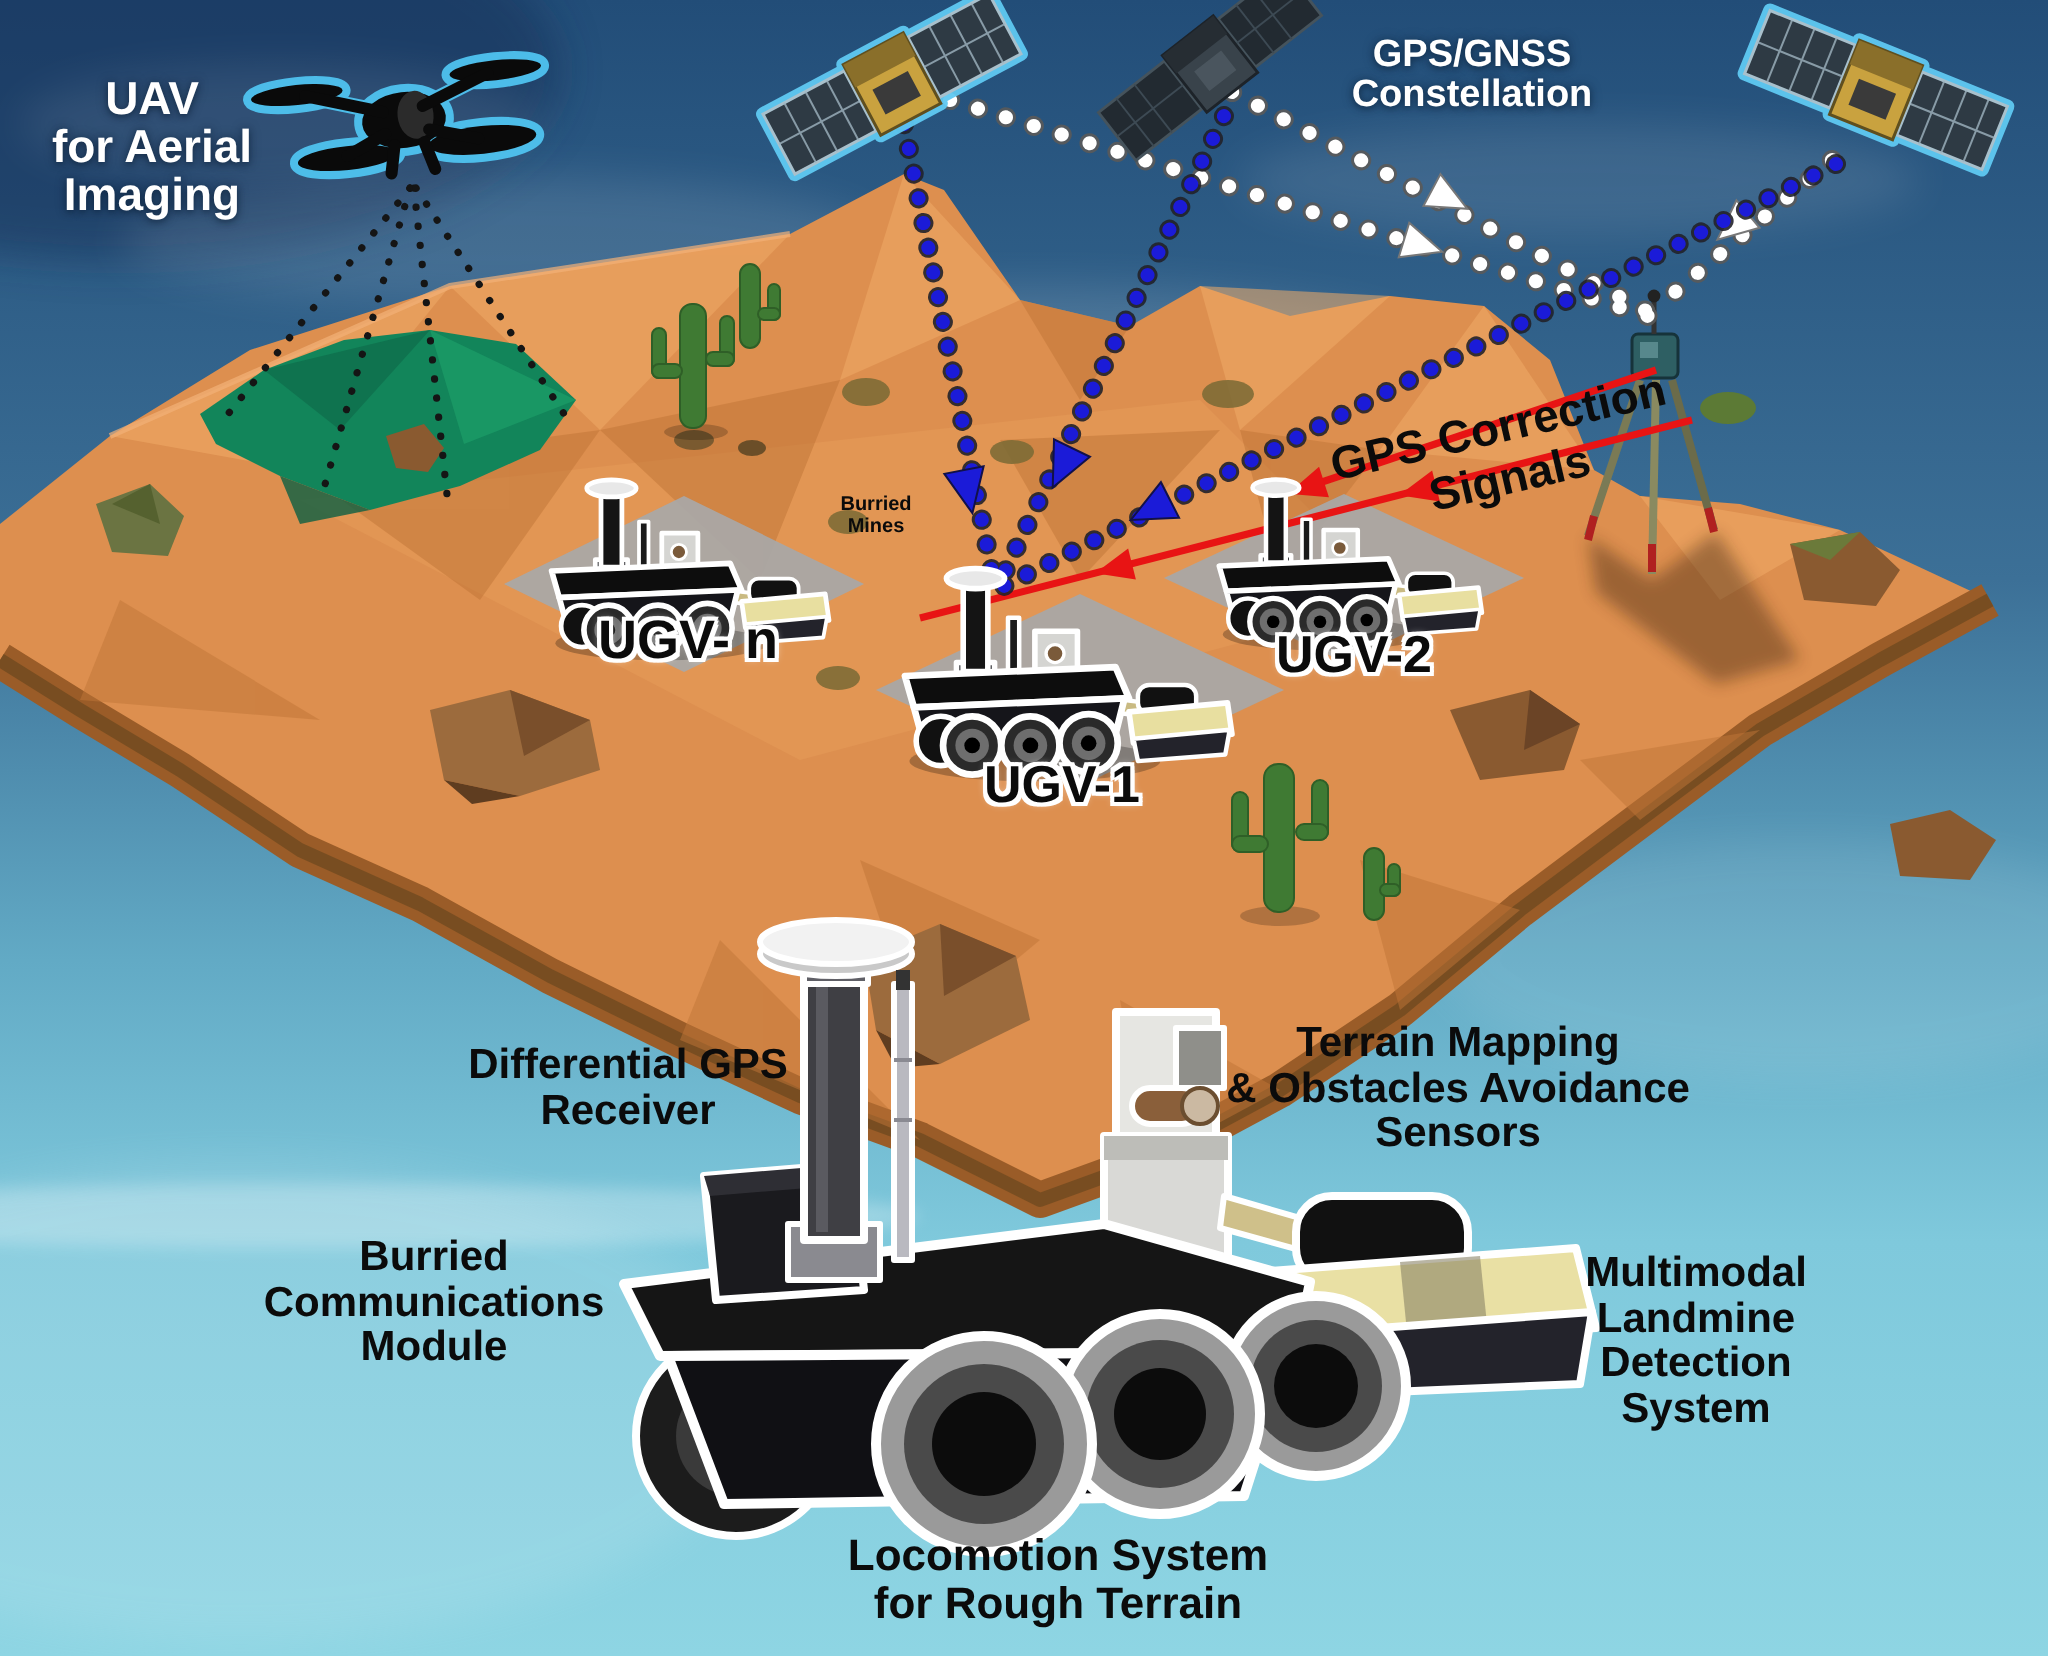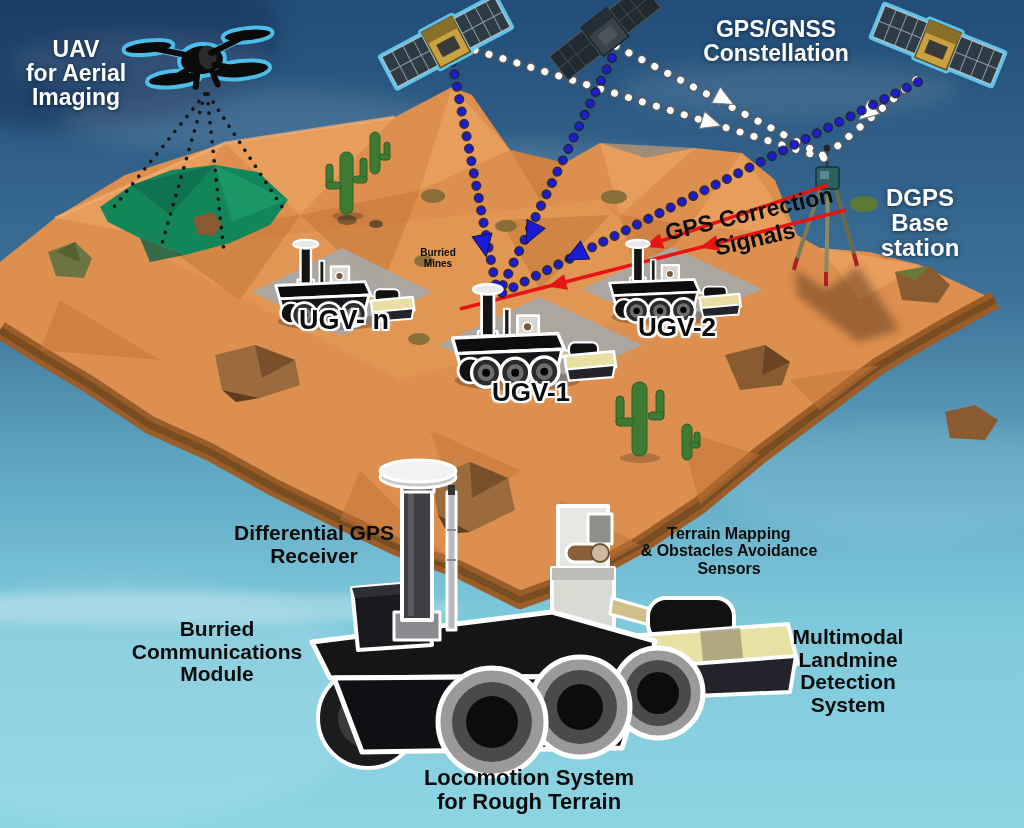--- a/index.html
+++ b/index.html
@@ -15,30 +15,30 @@
     pointer-events:none;
   }
   .lbl.white{color:#ffffff;text-shadow:0 1px 3px rgba(10,25,45,.55),0 0 6px rgba(10,25,45,.35);}
   .lbl.black{color:#0b0b0b;}
   .lbl.halo{
     text-shadow:-2px -2px 0 #fff,2px -2px 0 #fff,-2px 2px 0 #fff,2px 2px 0 #fff,
                 0 -2px 0 #fff,0 2px 0 #fff,-2px 0 0 #fff,2px 0 0 #fff,0 0 5px #fff;
   }
   .lbl.rot{transform:translateX(-50%) rotate(-13deg);}
   #lbl-uav{left:76px;top:38px;font-size:23px;}
-  #lbl-constellation{left:776px;top:18px;font-size:23px;}
+  #lbl-constellation{left:736px;top:18px;font-size:19px;}
   #lbl-dgps{left:920px;top:186px;font-size:24px;}
   #lbl-correction{left:752px;top:200px;font-size:23px;line-height:1.15;}
   #lbl-mines{left:438px;top:247px;font-size:10px;line-height:1.1;}
   #lbl-ugv-n{left:344px;top:306px;font-size:27px;}
   #lbl-ugv-1{left:531px;top:379px;font-size:26px;}
   #lbl-ugv-2{left:677px;top:314px;font-size:26px;}
   #lbl-receiver{left:314px;top:522px;font-size:21px;line-height:1.08;}
   #lbl-wireless{left:217px;top:618px;font-size:21px;line-height:1.08;}
-  #lbl-terrain-sensors{left:729px;top:525px;font-size:16px;line-height:1.08;}
+  #lbl-terrain-sensors{left:729px;top:511px;font-size:21px;line-height:1.08;}
   #lbl-landmine{left:848px;top:626px;font-size:21px;line-height:1.08;}
   #lbl-locomotion{left:529px;top:766px;font-size:22px;line-height:1.1;}
 </style>
 </head>
 <body>
 
 <div id="stage">
 <svg width="1024" height="828" viewBox="0 0 1024 828">
   <defs>
     <linearGradient id="sky" x1="0" y1="0" x2="0" y2="1">
@@ -408,22 +408,20 @@
       <circle cx="492" cy="722" r="26" fill="#0c0c0c"></circle>
     </g>
   </g>
 </svg>
 
 <div class="lbl white" id="lbl-uav">UAV
 for Aerial
 Imaging</div>
 <div class="lbl white" id="lbl-constellation">GPS/GNSS
 Constellation</div>
-<div class="lbl white" id="lbl-dgps">DGPS
-Base station</div>
 <div class="lbl black rot" id="lbl-correction">GPS Correction
 Signals</div>
 <div class="lbl black" id="lbl-mines">Burried
 Mines</div>
 <div class="lbl black halo" id="lbl-ugv-n">UGV- n</div>
 <div class="lbl black halo" id="lbl-ugv-1">UGV-1</div>
 <div class="lbl black halo" id="lbl-ugv-2">UGV-2</div>
 <div class="lbl black" id="lbl-receiver">Differential GPS
 Receiver</div>
 <div class="lbl black" id="lbl-wireless">Burried

